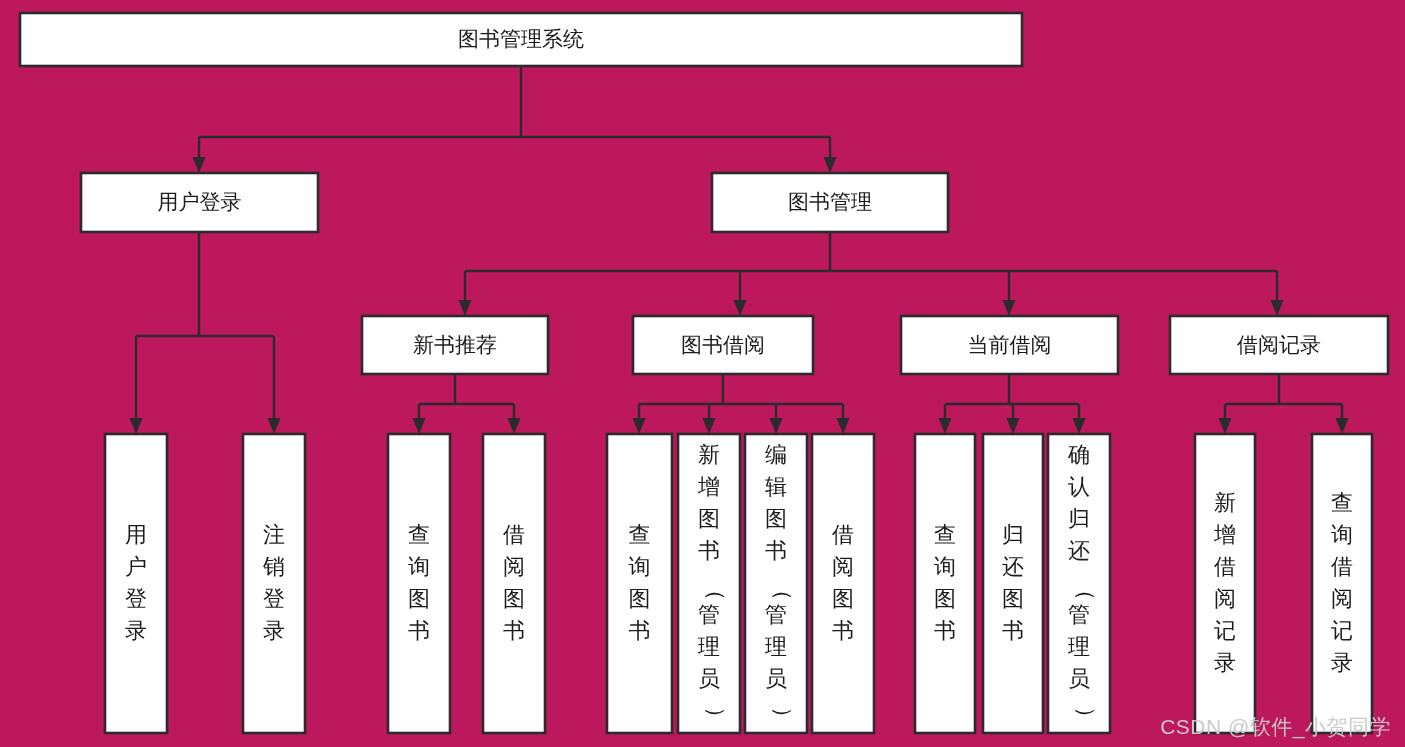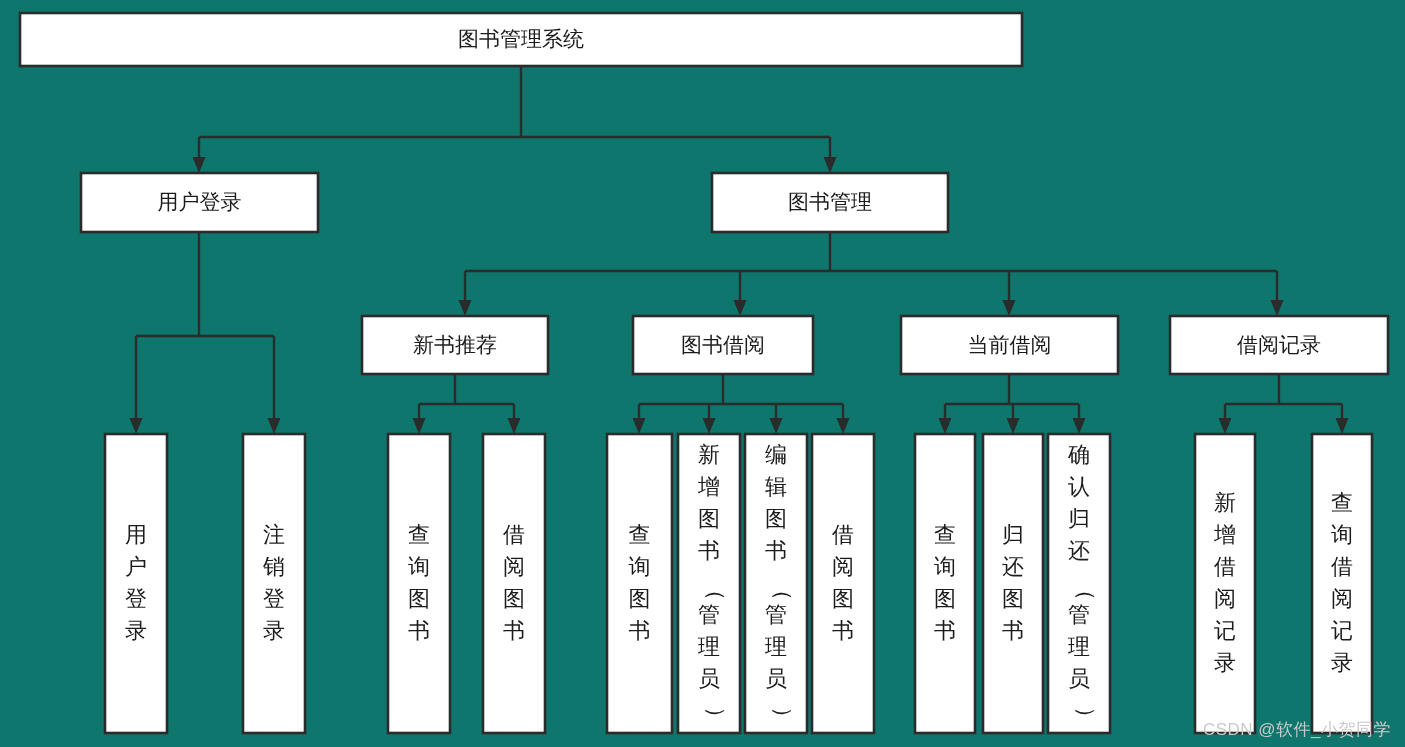--- a/index.html
+++ b/index.html
@@ -8,21 +8,21 @@
     padding: 0;
     background: #ffffff;
   }
   body {
     font-family: "Liberation Sans", "DejaVu Sans", sans-serif;
   }
   #diagram-root {
     position: relative;
     width: 1405px;
     height: 747px;
-    background: #0f766e;
+    background: #be185d;
     overflow: hidden;
     text-decoration: underline;
   }
   #tree-svg {
     position: absolute;
     left: 0;
     top: 0;
     width: 1405px;
     height: 747px;
     display: block;
@@ -54,21 +54,21 @@
     fill: #1b1b1b;
     font-family: "Liberation Sans", "DejaVu Sans", sans-serif;
     font-size: 22px;
     text-anchor: middle;
   }
   .watermark-text {
     position: absolute;
     right: 14px;
     bottom: 6px;
     font-family: "Liberation Sans", "DejaVu Sans", sans-serif;
-    font-size: 17px;
+    font-size: 21px;
     color: #c9c9c9;
     white-space: nowrap;
     letter-spacing: 0.5px;
     user-select: none;
   }
 </style>
 </head>
 <body>
 
 <div id="diagram-root">

